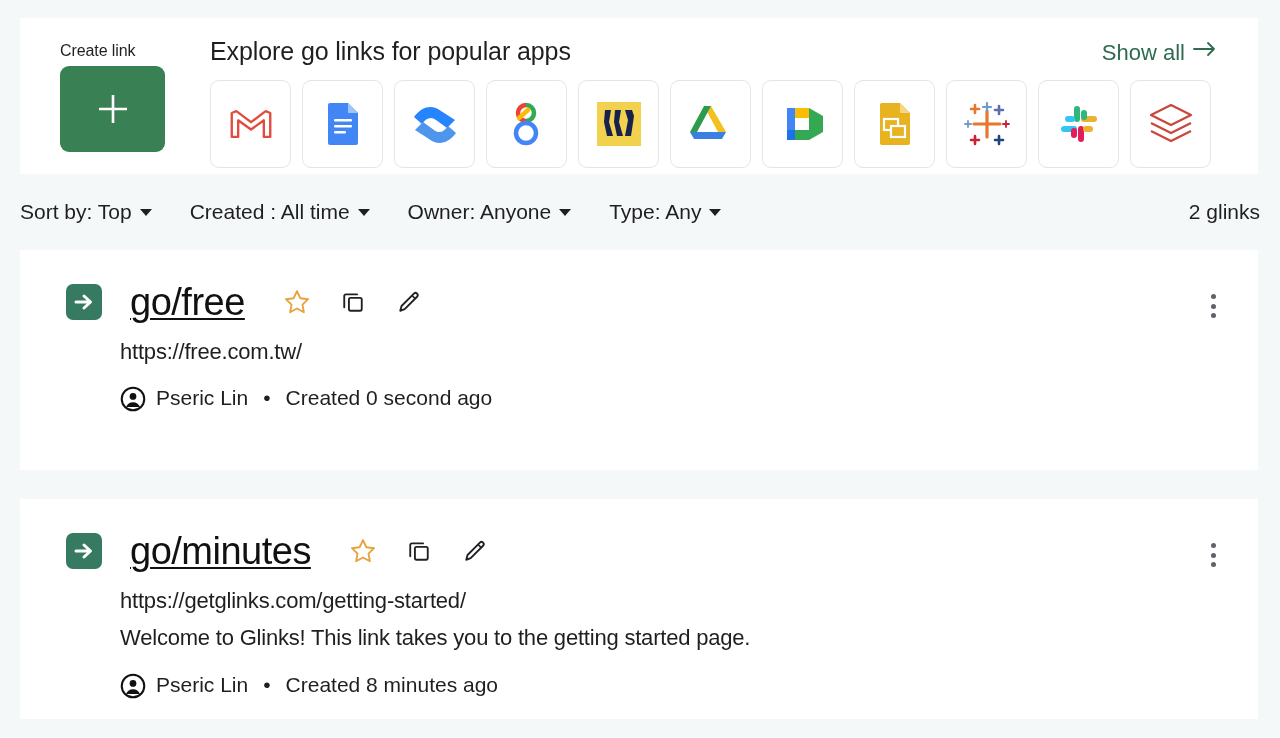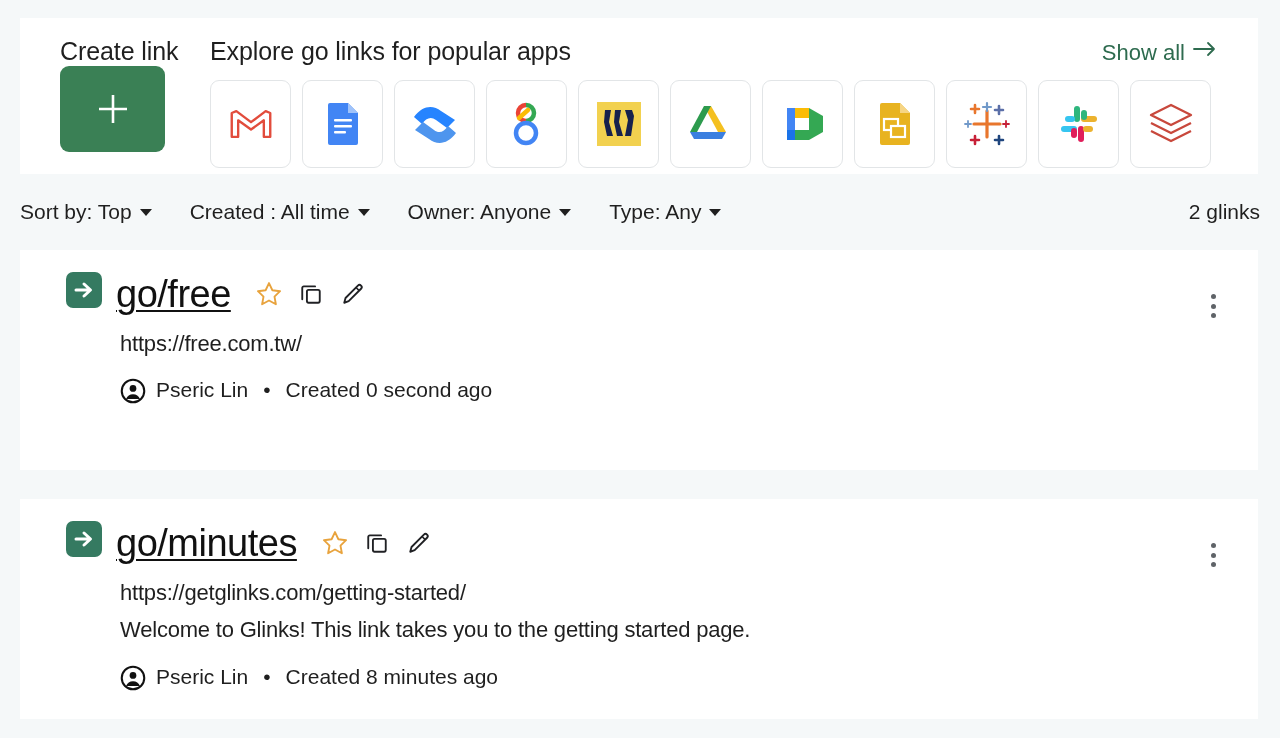--- a/index.html
+++ b/index.html
@@ -17,21 +17,21 @@
     position: absolute; left: 20px; top: 18px;
     width: 1238px; height: 156px;
     background: #ffffff;
     display: flex; align-items: flex-start;
   }
   .create-col {
     width: 190px; padding-left: 40px; padding-top: 18px;
     display: flex; flex-direction: column; align-items: flex-start;
   }
   .create-label {
-    font-size: 25px; font-weight: 400; color: #1f1f1f;
+    font-size: 16px; font-weight: 400; color: #1f1f1f;
     line-height: 30px; letter-spacing: -0.1px;
   }
   .create-btn {
     width: 105px; height: 86px; border-radius: 9px;
     background: #3a8055; border: none; cursor: pointer;
     display: flex; align-items: center; justify-content: center;
   }
 
   .explore-col { flex: 1; padding-top: 18px; position: relative; }
   .explore-header {
@@ -78,21 +78,21 @@
   
   .card {
     position: absolute; left: 20px; width: 1238px;
     background: #ffffff;
   }
   .card-1 { top: 250px; height: 220px; }
   .card-2 { top: 499px; height: 220px; }
 
   .card-inner { position: relative; padding: 22px 0 0 46px; height: 100%; }
 
-  .title-row { display: flex; gap: 14px; }
+  .title-row { display: flex; align-items: center; gap: 28px; margin-top: 8px; }
   .go-icon {
     width: 36px; height: 36px; border-radius: 7px; background: #357a61;
     display: flex; align-items: center; justify-content: center; flex: 0 0 auto;
   }
   .go-title {
     font-size: 38px; line-height: 44px; font-weight: 400; color: #111;
     text-decoration: underline; text-underline-offset: 3px;
     text-decoration-thickness: 2px; cursor: pointer; letter-spacing: -0.5px;
   }
   .icon-btn { cursor: pointer; display: flex; align-items: center; flex: 0 0 auto; }

